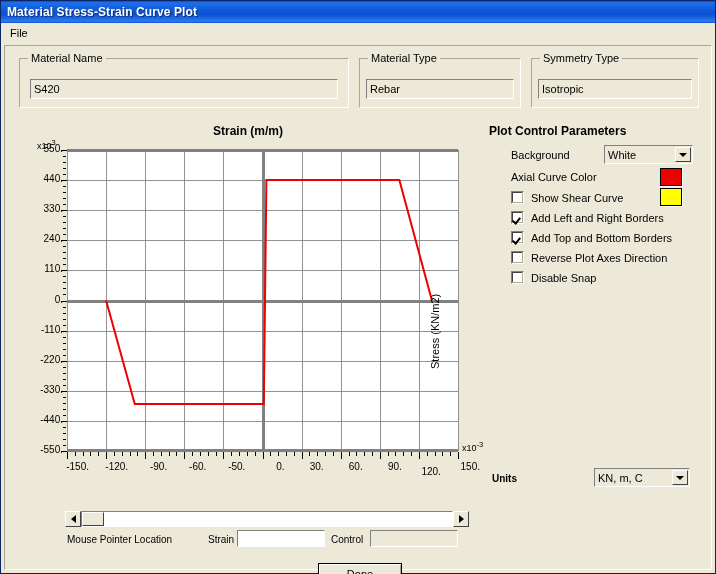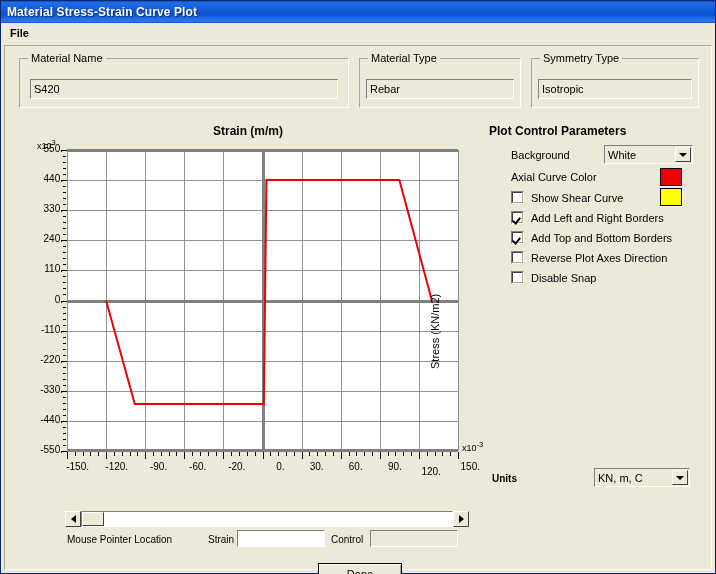--- a/index.html
+++ b/index.html
@@ -19,21 +19,21 @@
     display:flex;align-items:center;
   }
   .titlebar .ttl{
     color:#ffffff;font-size:12px;font-weight:bold;margin-left:6px;
     text-shadow:1px 1px 0 rgba(0,0,0,.45);letter-spacing:.1px;
   }
 
   
   .menubar{
     position:absolute;left:0;top:22px;width:700px;height:20px;
-    background:#ece9d8;display:flex;align-items:center;font-weight:bold;
+    background:#ece9d8;display:flex;align-items:center;
   }
   .menubar .mi{font-size:11px;color:#000;padding:2px 6px;margin-left:3px;}
 
   
   .client{
     position:absolute;left:3px;top:44px;width:708px;height:525px;
     background:#ece9d8;border:1px solid #aca899;
     border-right-color:#ffffff;border-bottom-color:#ffffff;
     box-sizing:border-box;
   }
@@ -259,21 +259,21 @@
         <div class="tickmark" style="left: 44px; top: 32.02px; width: 3px; height: 1px;"></div>
         <div class="tickmark" style="left: 44px; top: 26px; width: 3px; height: 1px;"></div>
         <div class="xtick" style="left: 26px; top: 337px; width: 44px;">-150.</div>
         <div class="tickmark" style="left: 48px; top: 328px; width: 1px; height: 7px;"></div>
         <div class="xtick" style="left: 65.1px; top: 337px; width: 44px;">-120.</div>
         <div class="tickmark" style="left: 87.1px; top: 328px; width: 1px; height: 7px;"></div>
         <div class="xtick" style="left: 104.2px; top: 337px; width: 44px;">-90.</div>
         <div class="tickmark" style="left: 126.2px; top: 328px; width: 1px; height: 7px;"></div>
         <div class="xtick" style="left: 143.3px; top: 337px; width: 44px;">-60.</div>
         <div class="tickmark" style="left: 165.3px; top: 328px; width: 1px; height: 7px;"></div>
-        <div class="xtick" style="left: 182.4px; top: 337px; width: 44px;">-20.</div>
+        <div class="xtick" style="left: 182.4px; top: 337px; width: 44px;">-50.</div>
         <div class="tickmark" style="left: 204.4px; top: 328px; width: 1px; height: 7px;"></div>
         <div class="xtick" style="left: 221.5px; top: 337px; width: 44px;">0.</div>
         <div class="tickmark" style="left: 243.5px; top: 328px; width: 1px; height: 7px;"></div>
         <div class="xtick" style="left: 260.6px; top: 337px; width: 44px;">30.</div>
         <div class="tickmark" style="left: 282.6px; top: 328px; width: 1px; height: 7px;"></div>
         <div class="xtick" style="left: 299.7px; top: 337px; width: 44px;">60.</div>
         <div class="tickmark" style="left: 321.7px; top: 328px; width: 1px; height: 7px;"></div>
         <div class="xtick" style="left: 338.8px; top: 337px; width: 44px;">90.</div>
         <div class="tickmark" style="left: 360.8px; top: 328px; width: 1px; height: 7px;"></div>
         <div class="xtick" style="left: 377.9px; top: 342px; width: 44px;">120.</div>

